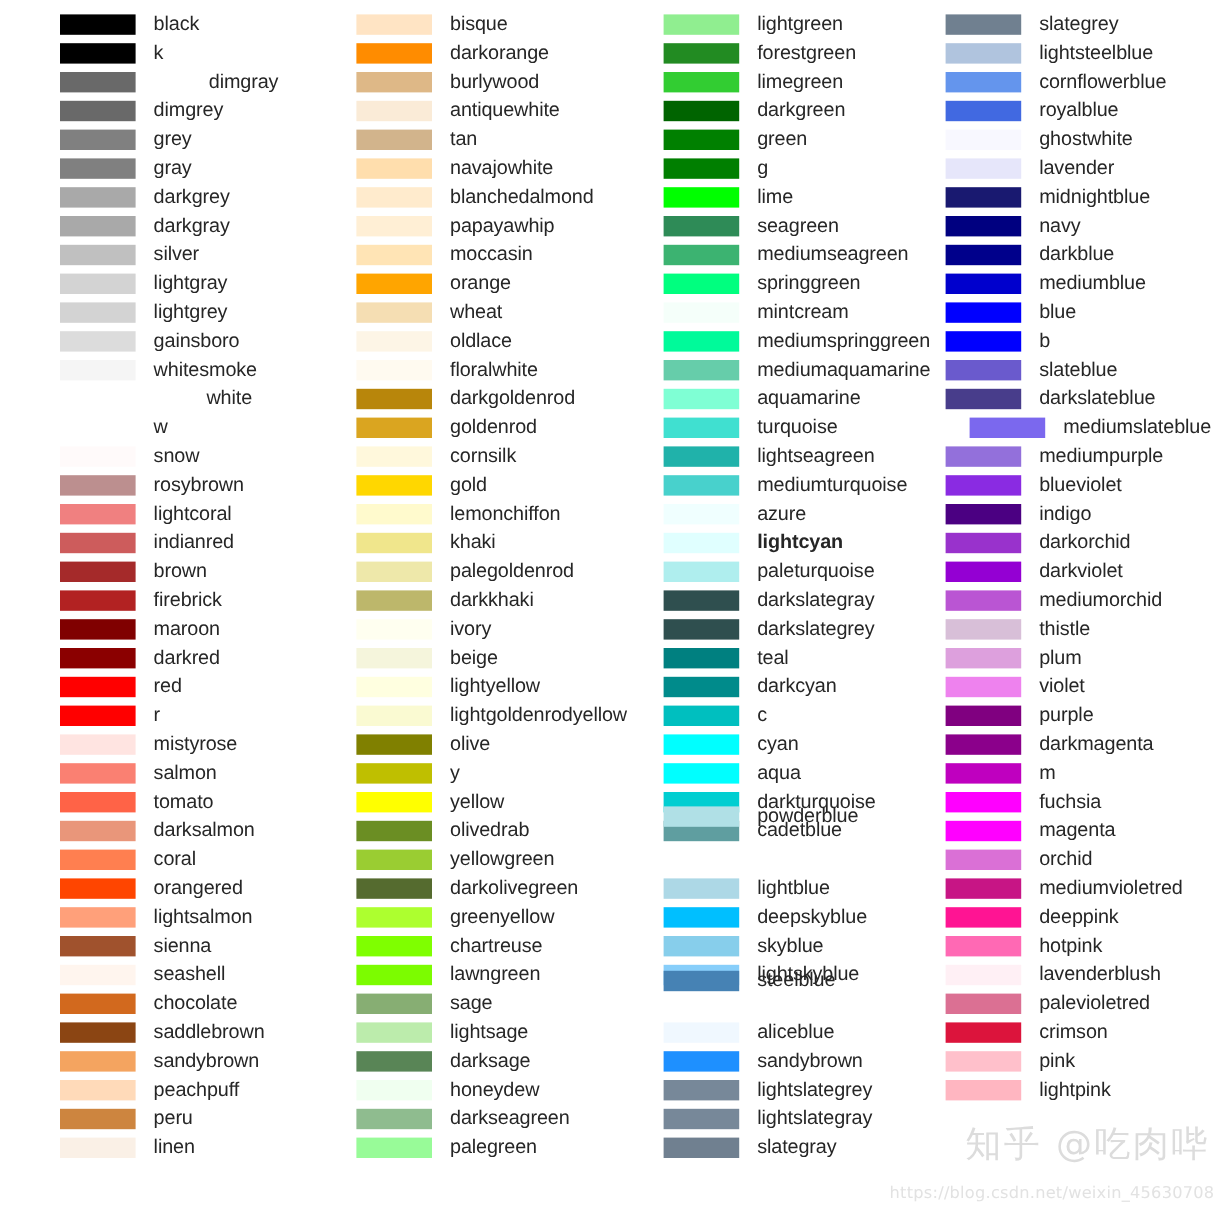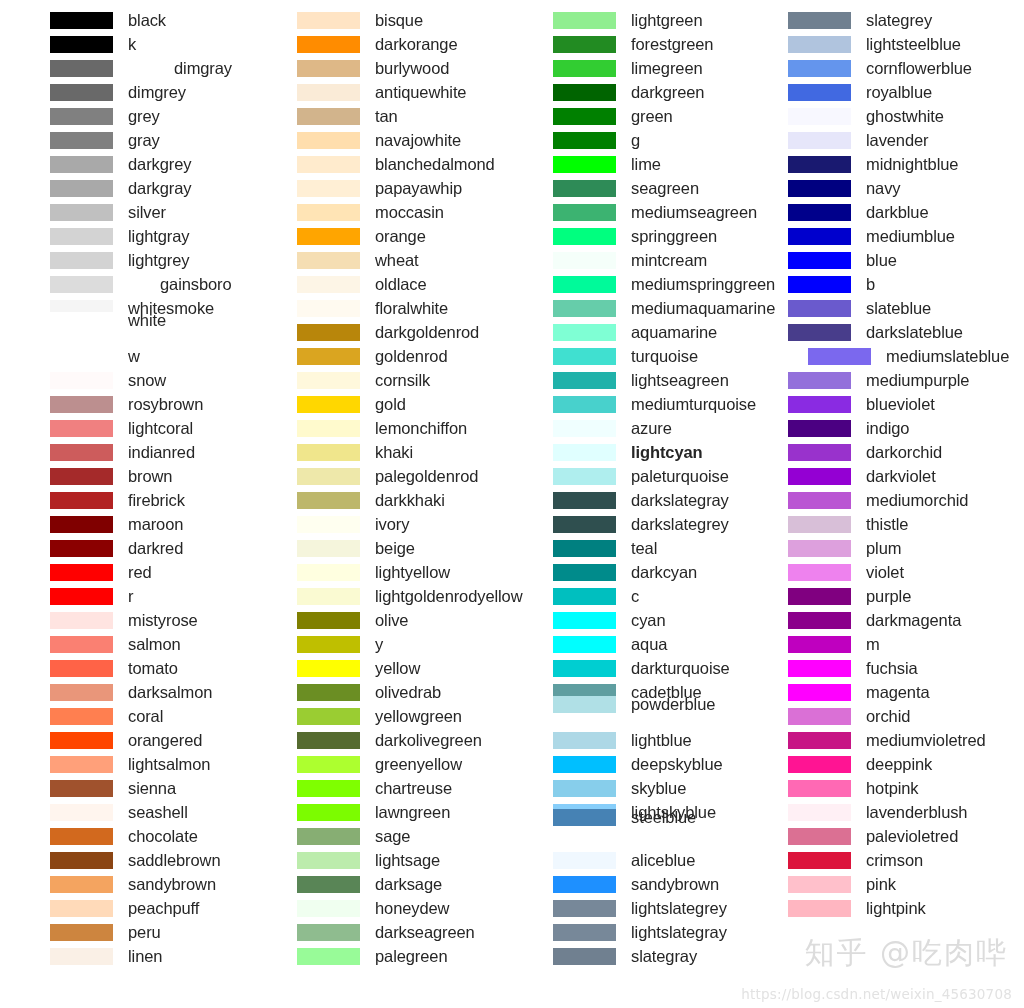--- a/index.html
+++ b/index.html
@@ -116,29 +116,29 @@
         <div class="label">silver</div>
       </div>
       <div class="row" style="top: 224px;">
         <div class="swatch" title="#d3d3d3" style="background: rgb(211, 211, 211);"></div>
         <div class="label">lightgray</div>
       </div>
       <div class="row" style="top: 248px;">
         <div class="swatch" title="#d3d3d3" style="background: rgb(211, 211, 211);"></div>
         <div class="label">lightgrey</div>
       </div>
-      <div class="row" style="top: 272px; gap: 32px;">
+      <div class="row" style="top: 272px;">
         <div class="swatch" title="#dcdcdc" style="background: rgb(220, 220, 220);"></div>
         <div class="label">gainsboro</div>
       </div>
       <div class="row" style="top: 296px;">
         <div class="swatch" title="#f5f5f5" style="background: rgb(245, 245, 245);"></div>
         <div class="label">whitesmoke</div>
       </div>
-      <div class="row" style="top: 308px;">
+      <div class="row" style="top: 320px; gap: 44px;">
         <div class="swatch" title="#ffffff" style="background: rgb(255, 255, 255);"></div>
         <div class="label">white</div>
       </div>
       <div class="row" style="top: 344px;">
         <div class="swatch" title="#ffffff" style="background: rgb(255, 255, 255);"></div>
         <div class="label">w</div>
       </div>
       <div class="row" style="top: 368px;">
         <div class="swatch" title="#fffafa" style="background: rgb(255, 250, 250);"></div>
         <div class="label">snow</div>
@@ -512,21 +512,21 @@
         <div class="label">aqua</div>
       </div>
       <div class="row" style="top: 656px;">
         <div class="swatch" title="#00ced1" style="background: rgb(0, 206, 209);"></div>
         <div class="label">darkturquoise</div>
       </div>
       <div class="row" style="top: 680px;">
         <div class="swatch" title="#5f9ea0" style="background: rgb(95, 158, 160);"></div>
         <div class="label">cadetblue</div>
       </div>
-      <div class="row" style="top: 692px;">
+      <div class="row" style="top: 668px;">
         <div class="swatch" title="#b0e0e6" style="background: rgb(176, 224, 230);"></div>
         <div class="label">powderblue</div>
       </div>
       <div class="row" style="top: 728px;">
         <div class="swatch" title="#add8e6" style="background: rgb(173, 216, 230);"></div>
         <div class="label">lightblue</div>
       </div>
       <div class="row" style="top: 752px;">
         <div class="swatch" title="#00bfff" style="background: rgb(0, 191, 255);"></div>
         <div class="label">deepskyblue</div>

